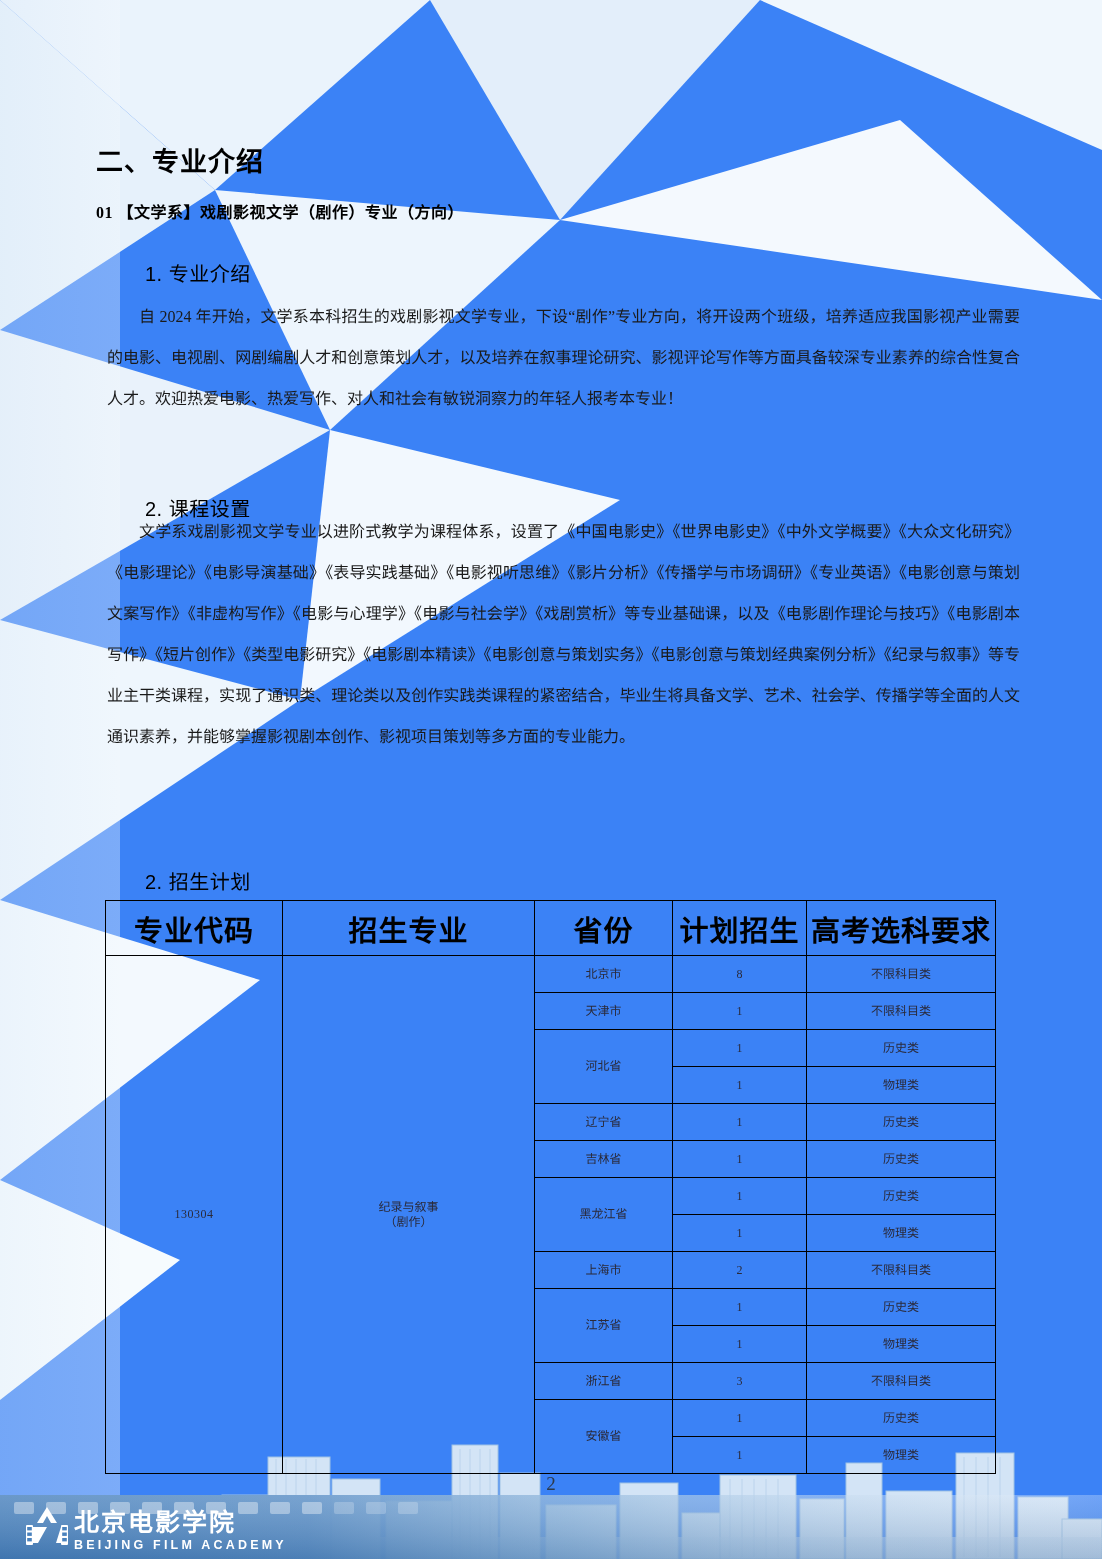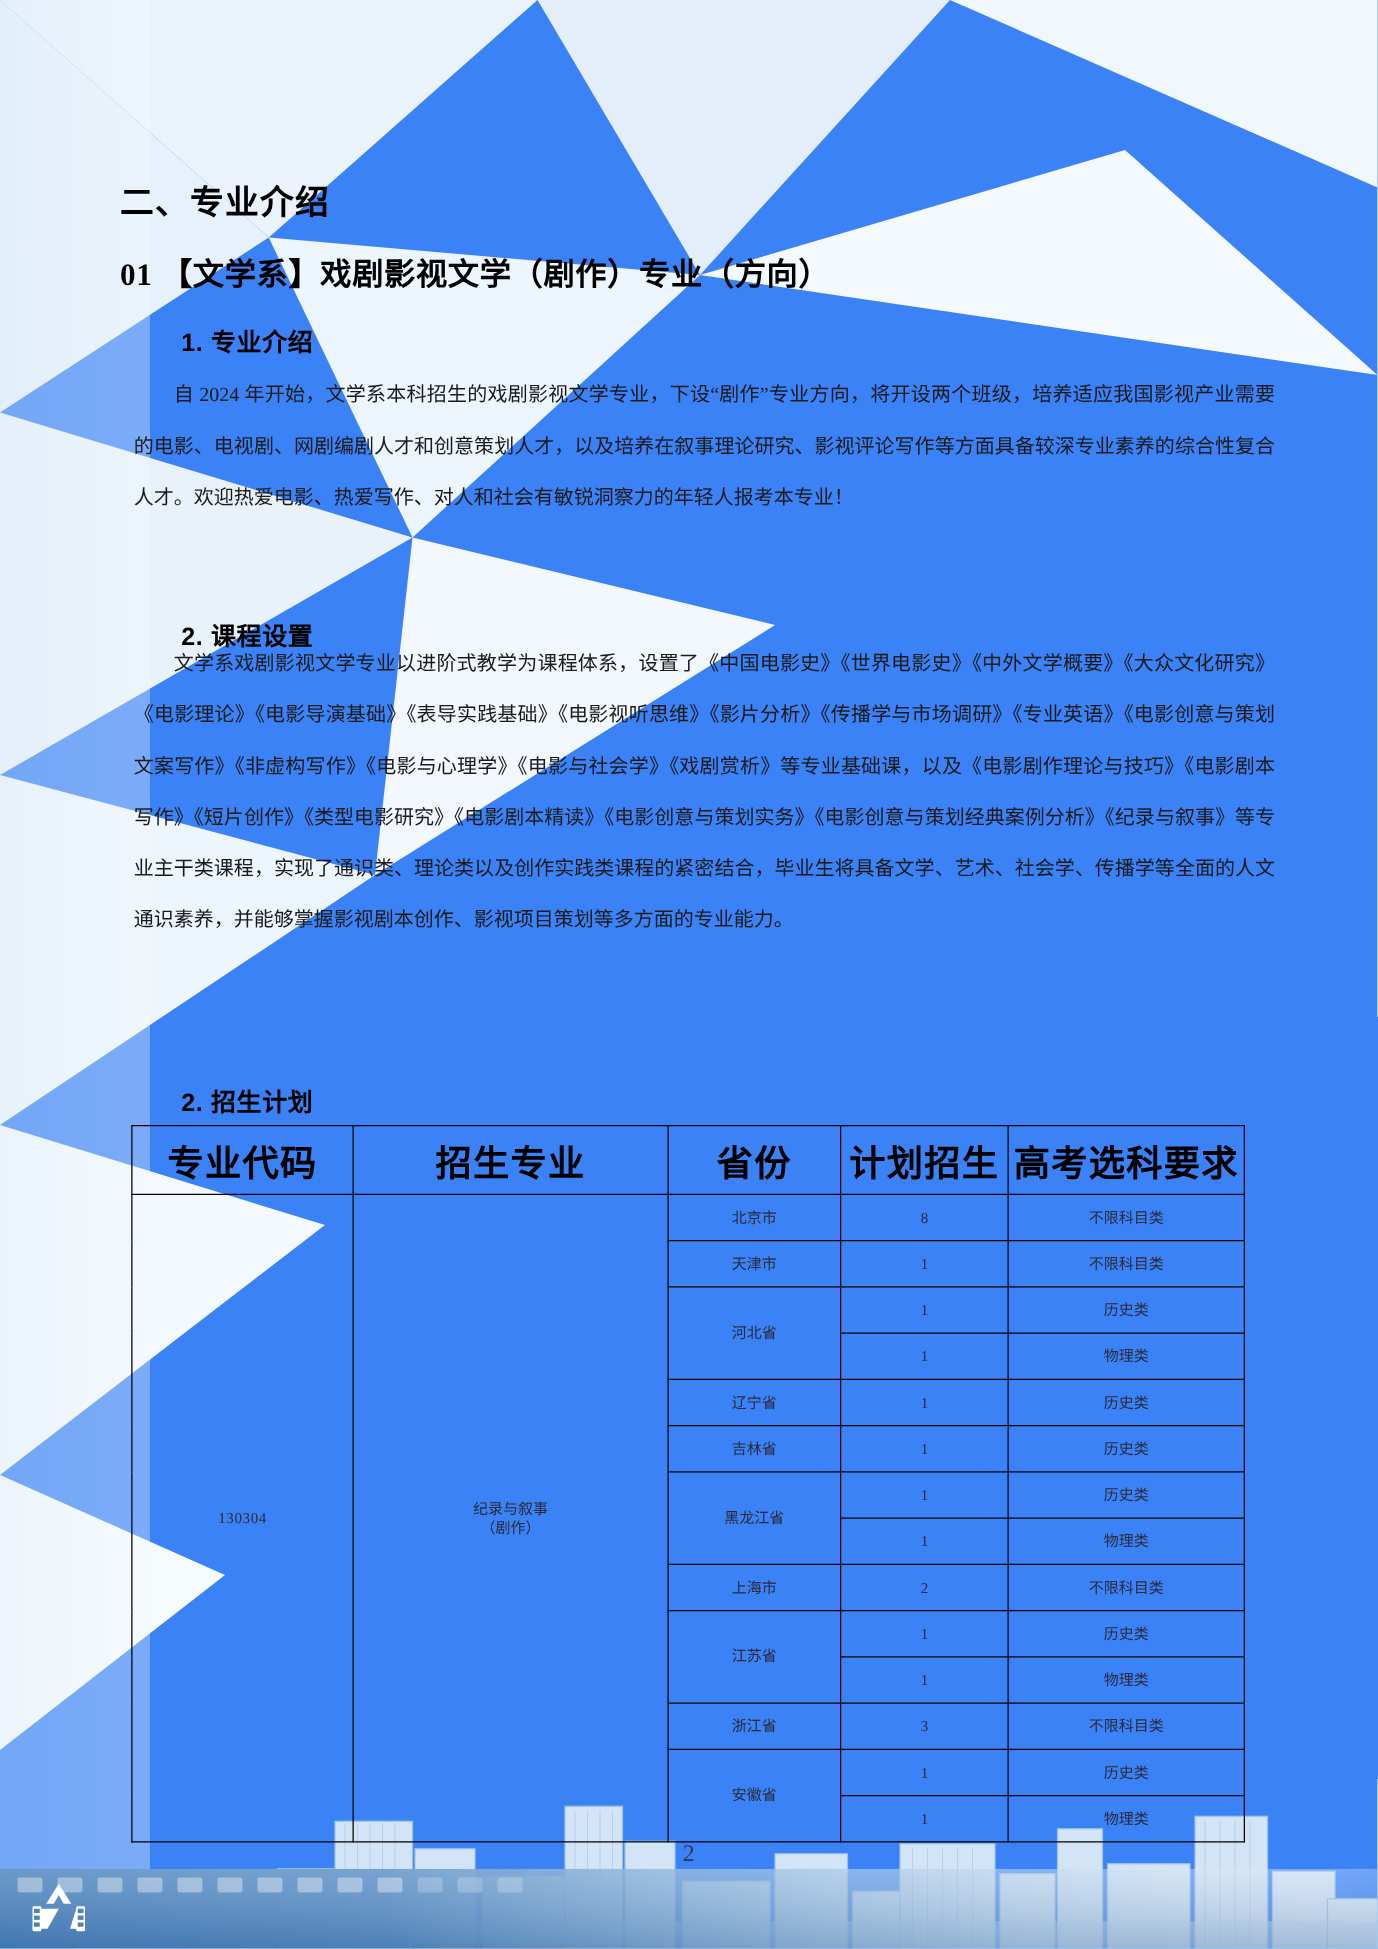--- a/index.html
+++ b/index.html
@@ -42,32 +42,32 @@
     font-size: 27px;
     font-weight: bold;
     letter-spacing: 1px;
     font-family: "Liberation Serif", "DejaVu Serif", serif;
   }
 
   .heading-2 {
     position: absolute;
     left: 96px;
     top: 199px;
-    font-size: 25px;
+    font-size: 16px;
     font-weight: bold;
     letter-spacing: 0.5px;
     font-family: "Liberation Serif", "DejaVu Serif", serif;
     white-space: nowrap;
   }
 
   .heading-3 {
     position: absolute;
     left: 145px;
     font-size: 20px;
-    font-weight: bold;
+    font-weight: normal;
     font-family: "Liberation Sans", "DejaVu Sans", sans-serif;
     letter-spacing: 0.5px;
   }
   .h3-intro   { top: 258px; }
   .h3-courses { top: 493px; }
   .h3-plan    { top: 866px; }
 
   .body-para {
     position: absolute;
     left: 95px;
@@ -423,14 +423,18 @@
     <g fill="#4a82bd">
       <rect x="3.2" y="22" width="4.6" height="3.4"></rect>
       <rect x="3.2" y="27.5" width="4.6" height="3.4"></rect>
       <rect x="3.2" y="33" width="4.6" height="3.4"></rect>
       <rect x="38.2" y="22" width="4.6" height="3.4"></rect>
       <rect x="38.2" y="27.5" width="4.6" height="3.4"></rect>
       <rect x="38.2" y="33" width="4.6" height="3.4"></rect>
     </g>
   </svg>
 
+  <div class="brand-text">
+    <span class="brand-cn">北京电影学院</span>
+    <span class="brand-en">BEIJING FILM ACADEMY</span>
+  </div>
 
 </div>
 
 </body></html>

